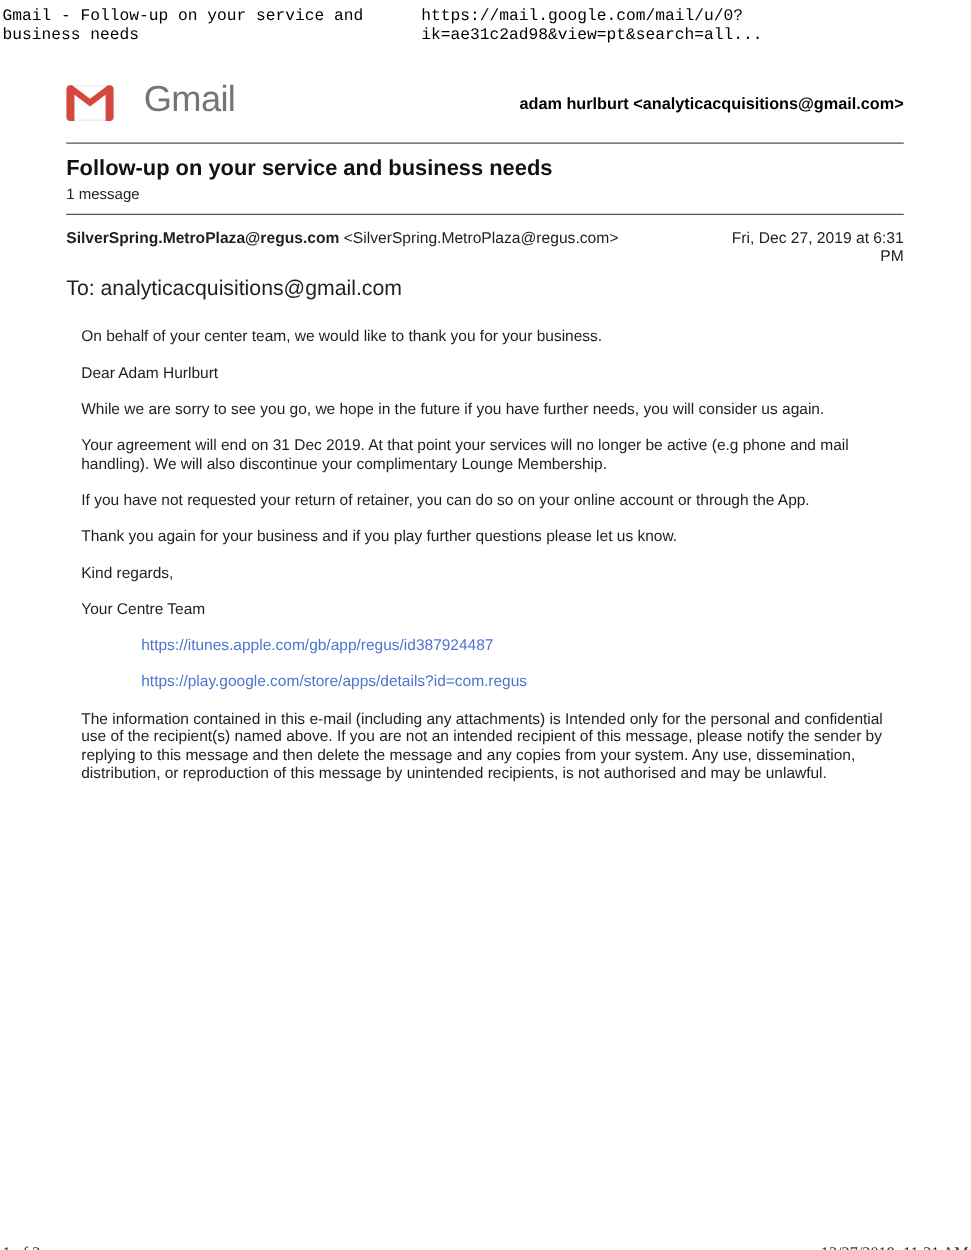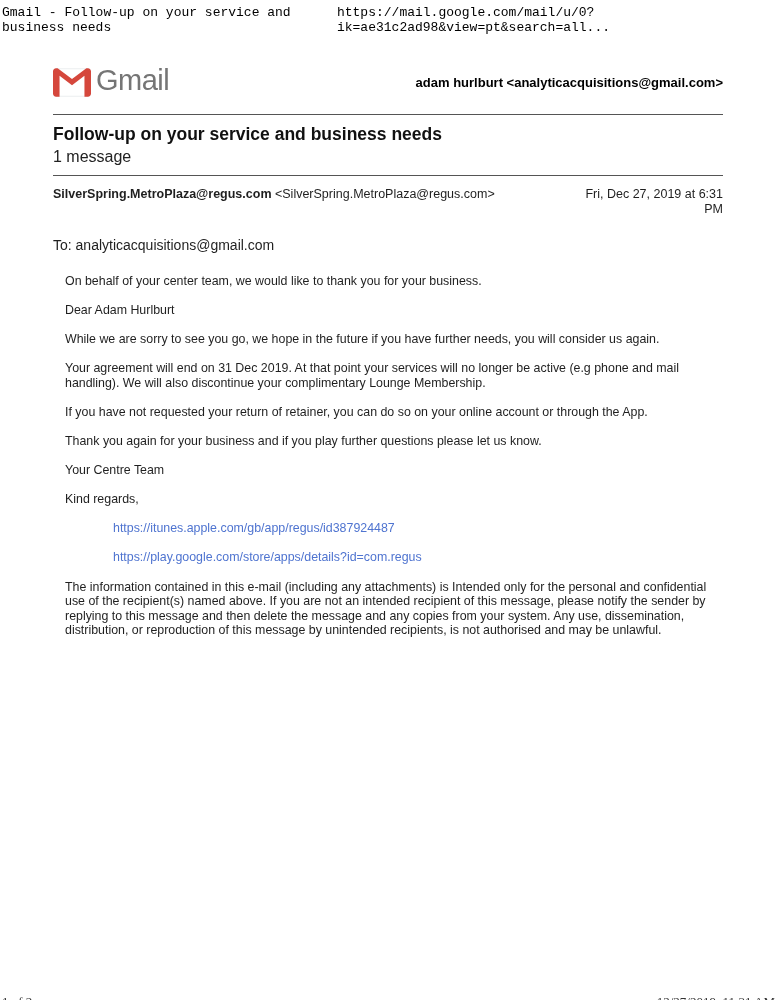--- a/index.html
+++ b/index.html
@@ -34,21 +34,21 @@
     left: 53px;
     width: 670px;
   }
 
   .gmail-header {
     display: flex;
     justify-content: space-between;
     align-items: center;
     margin-bottom: 16px;
   }
-  .gmail-logo { display: flex; align-items: center; gap: 5px; }
+  .gmail-logo { display: flex; align-items: center; gap: 24px; }
   .gmail-logo svg { width: 38px; height: 29px; display: block; }
   .gmail-logo-text {
     font-size: 29px;
     color: #757575;
     letter-spacing: -0.5px;
     line-height: 1;
     padding-bottom: 3px;
   }
   .account-email {
     font-size: 13px;
@@ -64,42 +64,42 @@
   }
 
   .subject-block { padding: 9px 0 9px 0; }
   .subject-title {
     font-size: 17.5px;
     font-weight: bold;
     color: #111;
     line-height: 1.2;
   }
   .message-count {
-    font-size: 16px;
+    font-size: 12px;
     color: #222;
     margin-top: 3px;
   }
 
   .message-header {
     display: flex;
     justify-content: space-between;
     margin-top: 11px;
     font-size: 12.5px;
     line-height: 15px;
   }
   .sender-line { max-width: 480px; }
   .sender-bold { font-weight: bold; }
   .message-date {
     width: 152px;
     text-align: right;
     flex-shrink: 0;
   }
   .to-line {
-    font-size: 14px;
-    margin-top: 20px;
+    font-size: 17px;
+    margin-top: 8px;
   }
 
   .email-body {
     margin: 21px 0 0 12px;
     width: 648px;
   }
   .email-body p {
     font-size: 12.4px;
     line-height: 14.6px;
     margin-bottom: 14.5px;
@@ -163,22 +163,22 @@
   </div>
   <div class="to-line">To: analyticacquisitions@gmail.com</div>
 
   <div class="email-body">
     <p>On behalf of your center team, we would like to thank you for your business.</p>
     <p>Dear Adam Hurlburt</p>
     <p>While we are sorry to see you go, we hope in the future if you have further needs, you will consider us again.</p>
     <p>Your agreement will end on 31 Dec 2019. At that point your services will no longer be active (e.g phone and mail handling). We will also discontinue your complimentary Lounge Membership.</p>
     <p>If you have not requested your return of retainer, you can do so on your online account or through the App.</p>
     <p>Thank you again for your business and if you play further questions please let us know.</p>
+    <p>Kind regards,</p>
     <p>Your Centre Team</p>
-    <p>Kind regards,</p>
     <p><a href="#">https://itunes.apple.com/gb/app/regus/id387924487</a></p>
     <p><a href="#">https://play.google.com/store/apps/details?id=com.regus</a></p>
     <p>The information contained in this e-mail (including any attachments) is Intended only for the personal and confidential use of the recipient(s) named above. If you are not an intended recipient of this message, please notify the sender by replying to this message and then delete the message and any copies from your system. Any use, dissemination, distribution, or reproduction of this message by unintended recipients, is not authorised and may be unlawful.</p>
   </div>
 
 </div>
 
 <div class="print-footer">
   <span>1 of 2</span>
   <span>12/27/2019, 11:31 AM</span>

